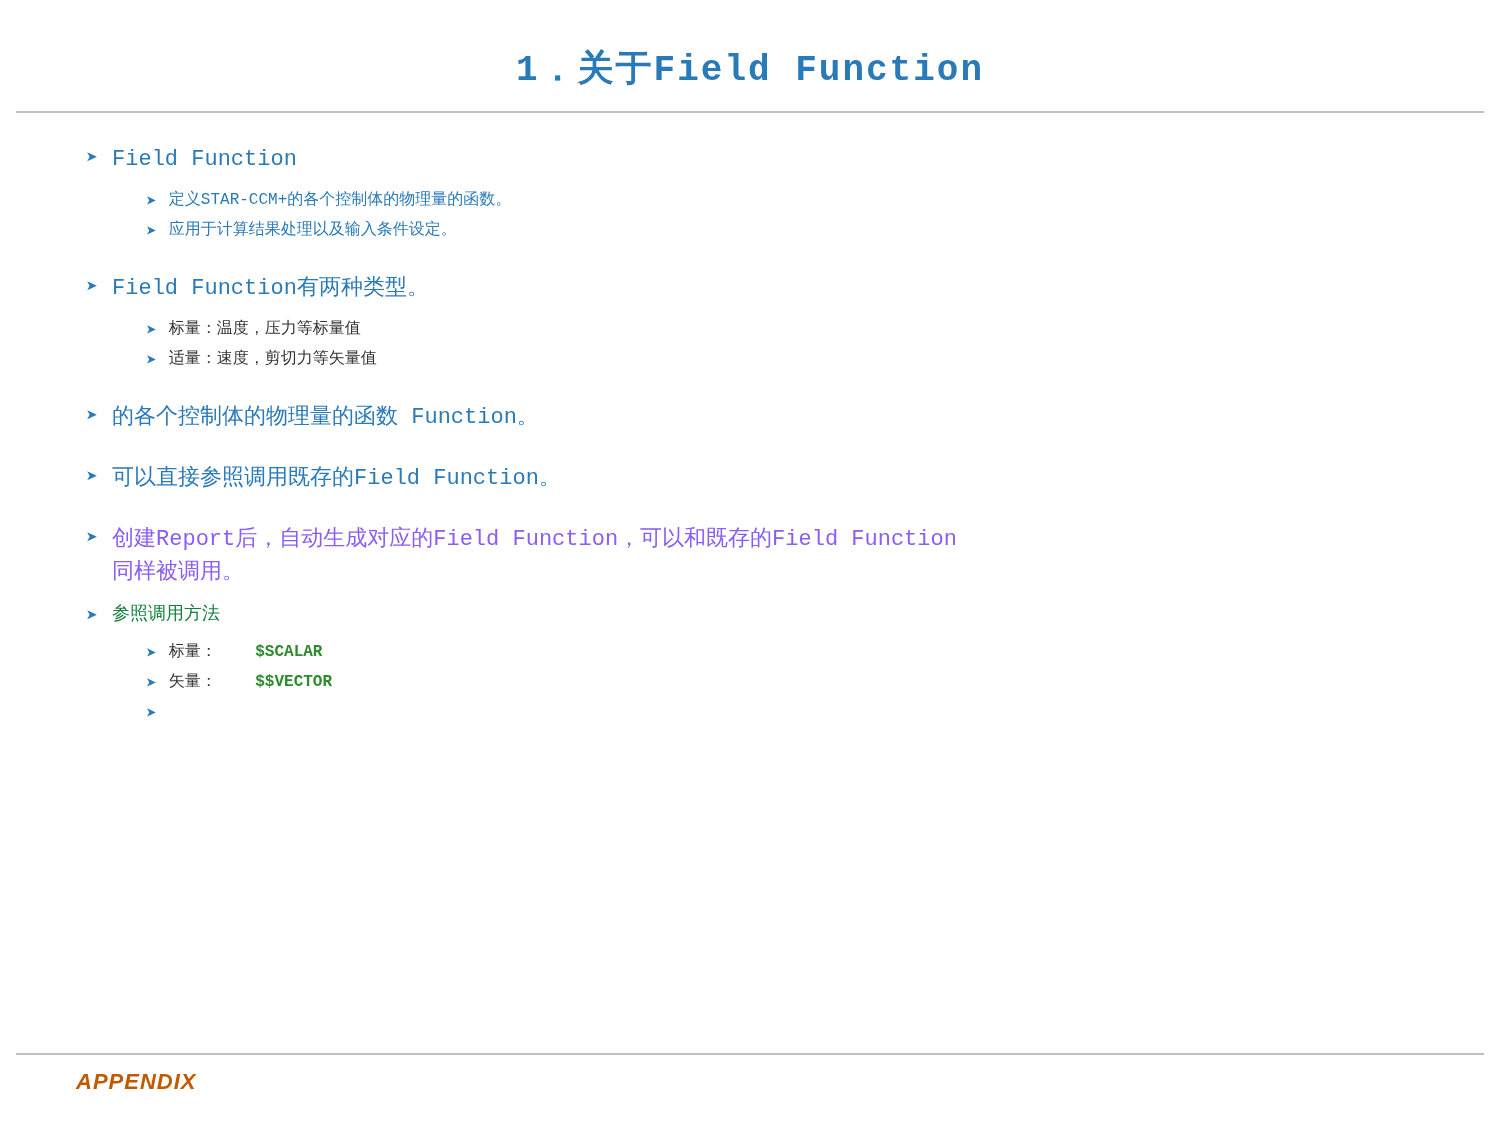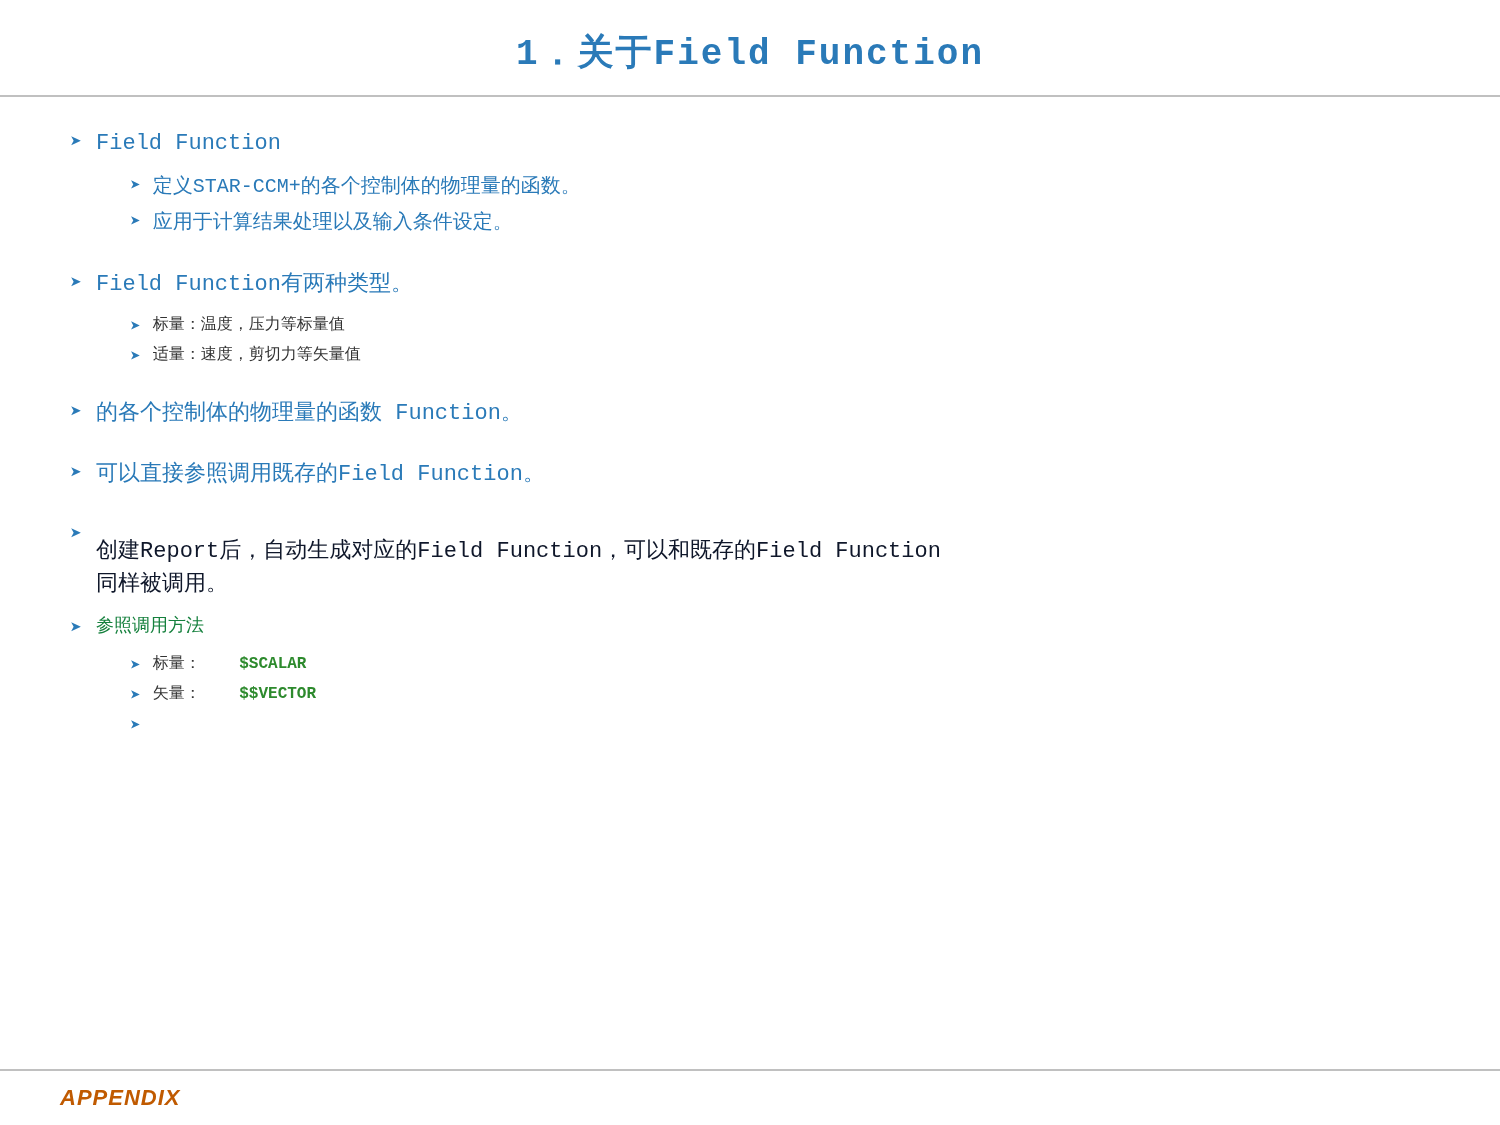--- a/index.html
+++ b/index.html
@@ -16,21 +16,21 @@
       overflow: hidden;
       position: relative;
     }
 
     .page-container {
       width: 1500px;
       height: 1125px;
       background: #ffffff;
       display: flex;
       flex-direction: column;
-      padding: 0;
+      padding: 16px;
     }
 
     
     .header {
       padding: 28px 60px 18px 60px;
       text-align: center;
       border-bottom: 2px solid #c0c0c0;
     }
 
     .header-title {
@@ -94,44 +94,43 @@
     .sub-bullet-arrow {
       color: #2a7ab8;
       font-size: 18px;
       margin-right: 12px;
       flex-shrink: 0;
       margin-top: 2px;
       font-weight: bold;
     }
 
     .sub-bullet-text {
-      font-size: 20px;
+      font-size: 16px;
       color: #2a7ab8;
       font-family: 'Courier New', Courier, monospace;
       line-height: 1.5;
     }
 
     .sub-bullet-text-black {
       font-size: 16px;
       color: #333333;
       font-family: 'Courier New', Courier, monospace;
       line-height: 1.5;
     }
 
     .section-gap {
       height: 16px;
     }
 
     
     .multi-line-text {
       font-size: 22px;
-      color: #0f172a;
-      font-family: 'Courier New', Courier, monospace;
-      line-height: 1.5;
-      margin-top: 16px;
+      color: #8b5cf6;
+      font-family: 'Courier New', Courier, monospace;
+      line-height: 1.5;
     }
 
     
     .footer {
       border-top: 2px solid #c0c0c0;
       padding: 14px 60px;
       display: flex;
       align-items: center;
     }
 

